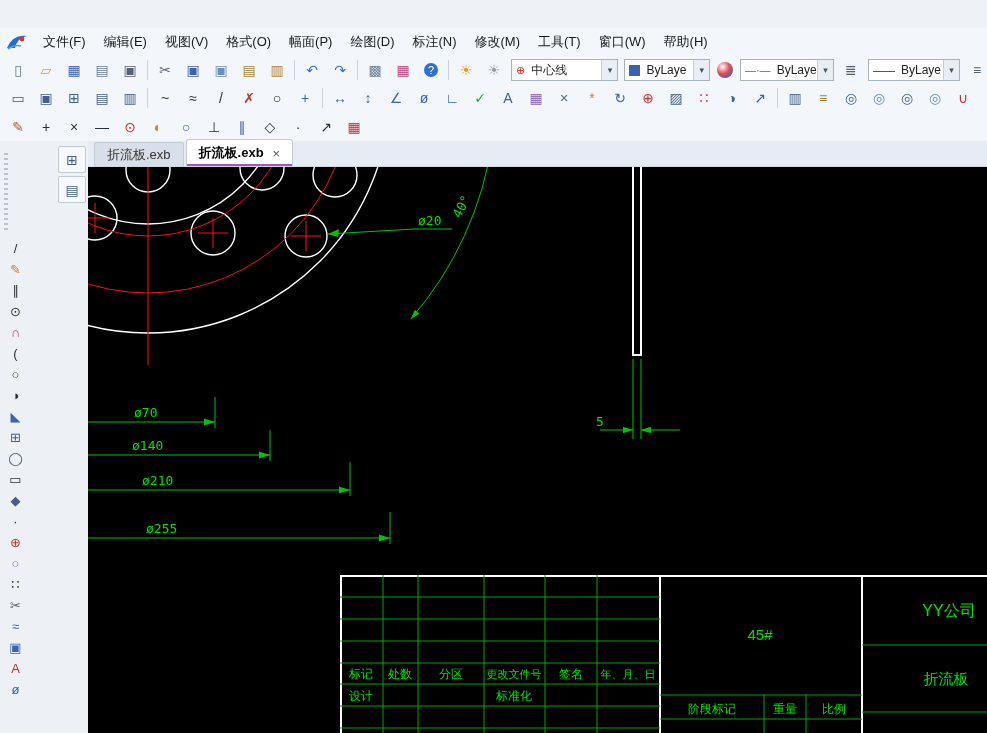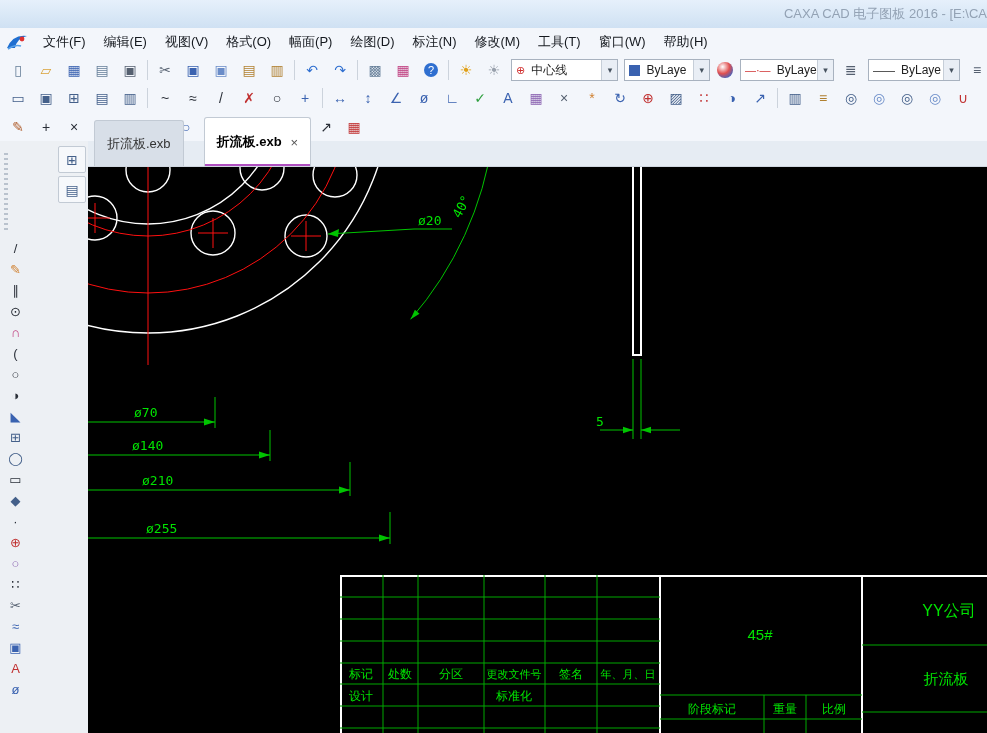--- a/index.html
+++ b/index.html
@@ -29,34 +29,31 @@
   
   .dock{position:absolute;left:0;top:141px;width:88px;height:592px;background:#edf0f4;}
   .grip{position:absolute;left:4px;top:12px;width:4px;height:78px;background:repeating-linear-gradient(180deg,#b9c2cd 0 2px,rgba(0,0,0,0) 2px 5px);}
   .palettes{position:absolute;left:58px;top:5px;display:flex;flex-direction:column;gap:3px;}
   .palettes .tbtn{width:26px;height:25px;background:#f6f8fb;border:1px solid #c2cad4;}
   .vstrip{position:absolute;left:2px;top:97px;width:27px;display:flex;flex-direction:column;align-items:center;gap:1px;}
   .vstrip .tbtn{width:24px;height:18px;}
   .vstrip .tglyph{font-size:13px;}
   
   .tabbar{position:absolute;left:88px;top:141px;width:899px;height:26px;background:#e6ecf3;display:flex;align-items:flex-end;padding-left:6px;border-bottom:1px solid #cfd6df;box-sizing:border-box;}
-  .tab{height:23px;display:flex;align-items:center;padding:11px 12px;margin-right:20px;background:#d8dfe8;border:1px solid #c2cad4;border-bottom:none;font-size:13px;color:#333;border-radius:3px 3px 0 0;white-space:nowrap;}
+  .tab{height:23px;display:flex;align-items:center;padding:0 12px;margin-right:2px;background:#d8dfe8;border:1px solid #c2cad4;border-bottom:none;font-size:13px;color:#333;border-radius:3px 3px 0 0;white-space:nowrap;}
   .tab.active{background:#fff;font-weight:bold;color:#000;height:26px;box-shadow:inset 0 -2px 0 #b050c0;}
   .tab .close{margin-left:9px;color:#555;font-weight:normal;}
   
   .canvas{position:absolute;left:88px;top:167px;width:899px;height:566px;background:#000;}
 </style>
 </head>
 <body>
 
 <div id="app">
 
-  <div class="titlebar">
-    <span class="wtitle">CAXA CAD 电子图板 2016 - [E:\CA</span>
-  </div>
 
   <div class="menubar">
     <span class="logo">
       <svg width="24" height="20" viewBox="0 0 24 20">
           <path d="M2 16 Q8 2 22 4 Q12 6 10 16 Z" fill="#1f6fd0"></path>
           <circle cx="17" cy="7" r="2.4" fill="#e03030"></circle>
           <path d="M3 17 Q10 12 16 14" stroke="#58a0e8" stroke-width="1.6" fill="none"></path>
         </svg>
     </span>
     <span class="menuitem">文件(F)</span>

